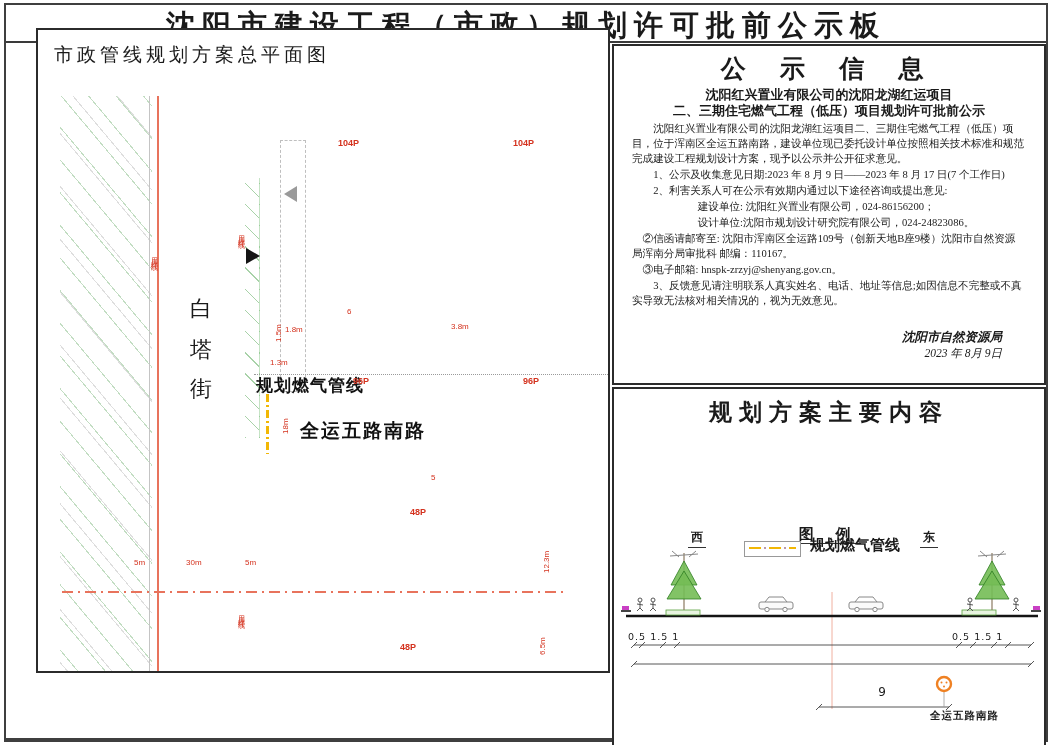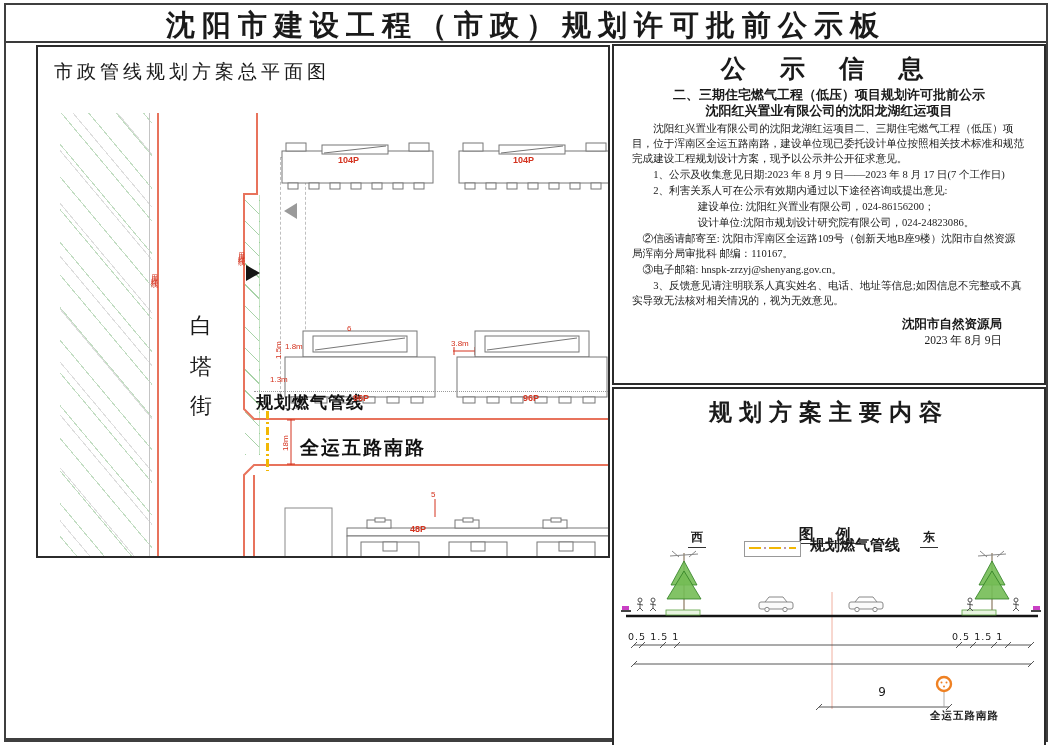--- a/index.html
+++ b/index.html
@@ -6,22 +6,22 @@
   .page{position:relative;width:1052px;height:745px;background:#fff;overflow:hidden;
         font-family:"Liberation Serif",serif;color:#1a1a1a;}
   .abs{position:absolute;}
   .frame{position:absolute;left:4px;top:3px;right:4px;bottom:3px;
          border:2px solid #3f3f3f;border-bottom-width:4px;}
   .page-title{position:absolute;left:0;right:0;top:6px;text-align:center;
               font-size:29px;font-weight:600;letter-spacing:7px;}
   .title-rule{position:absolute;left:6px;right:6px;top:41px;height:2px;background:#3a3a3a;}
 
   
-  .map-panel{position:absolute;left:36px;top:45px;width:574px;height:513px;
-             border:2px solid #2b2b2b;box-sizing:border-box;background:#fff;overflow:hidden;}
+  .map-panel{position:absolute;left:36px;top:28px;width:574px;height:645px;
+             border:2px solid #2b2b2b;box-sizing:border-box;background:#fff;overflow:hidden;text-align:right;}
   .map-title{position:absolute;left:16px;top:12px;font-size:19px;letter-spacing:4px;font-weight:500;}
   .hatch{position:absolute;left:22px;top:66px;width:92px;height:620px;
          background:
            repeating-linear-gradient(50deg, rgba(120,180,120,.45) 0 1px, transparent 1px 21px),
            repeating-linear-gradient(50deg, rgba(160,160,160,.35) 0 1px, transparent 1px 34px);}
   .vline{position:absolute;width:0;}
   .gas-line-v{position:absolute;left:228px;top:364px;width:3px;height:60px;
       background:repeating-linear-gradient(180deg,#f2b705 0 8px,transparent 8px 11px,#f2b705 11px 13px,transparent 13px 16px);}
   .red-dash-h{position:absolute;left:24px;top:561px;width:505px;height:2px;
       background:repeating-linear-gradient(90deg,#e8735c 0 11px,transparent 11px 16px,#e8735c 16px 18px,transparent 18px 23px);}
@@ -44,21 +44,21 @@
   .rot{transform:rotate(-90deg);transform-origin:left top;}
 
   
   .notice-panel{position:absolute;left:612px;top:44px;width:434px;height:341px;
                 border:2px solid #2b2b2b;box-sizing:border-box;background:#fff;overflow:hidden;
                 padding:4px 14px 0 14px;}
   .notice-title{text-align:center;font-size:25px;font-weight:600;letter-spacing:14px;margin:2px 0 2px 0;}
   .notice-sub{text-align:center;font-size:13px;font-weight:bold;line-height:1.25;}
   .notice-body p{margin:1px 4px;font-size:10.6px;line-height:1.42;}
   .ind2{text-indent:2em;} .ind1{text-indent:1em;} .ind65{text-indent:6.2em;}
-  .sig{ text-align:right;padding-right:28px;margin-top:8px;}
+  .sig{ text-align:right;padding-right:28px;margin-top:21px;font-style:italic;}
   .sig .l1{font-size:12.5px;font-weight:600;}
   .sig .l2{font-size:11.5px;}
 
   
   .plan-panel{position:absolute;left:612px;top:387px;width:434px;height:404px;
               border:2px solid #2b2b2b;box-sizing:border-box;background:#fff;overflow:hidden;}
   .plan-title{position:absolute;left:0;right:0;top:8px;text-align:center;
               font-size:23px;font-weight:600;letter-spacing:7px;}
   .plan-box{position:absolute;left:16px;top:44px;width:398px;height:86px;border:1.5px solid #2b2b2b;}
   .plan-intro{position:absolute;left:0;right:0;top:5px;text-align:center;font-size:10px;letter-spacing:.5px;}
@@ -230,22 +230,22 @@
     <div class="dim rot" style="left:504px;top:543px;">12.3m</div>
     <div class="dim rot" style="left:500px;top:625px;">6.5m</div>
 
     <div class="redline-note" style="left:110px;top:222px;">用地红线</div>
     <div class="redline-note" style="left:197px;top:200px;">用地红线</div>
     <div class="redline-note" style="left:197px;top:580px;">用地红线</div>
   </div>
 
   <div class="notice-panel">
     <div class="notice-title">公 示 信 息</div>
+    <div class="notice-sub">沈阳红兴置业有限公司的沈阳龙湖红运项目</div>
     <div class="notice-sub">二、三期住宅燃气工程（低压）项目规划许可批前公示</div>
-    <div class="notice-sub">沈阳红兴置业有限公司的沈阳龙湖红运项目</div>
     <div class="notice-body">
       <p class="ind2">沈阳红兴置业有限公司的沈阳龙湖红运项目二、三期住宅燃气工程（低压）项目，位于浑南区全运五路南路，建设单位现已委托设计单位按照相关技术标准和规范完成建设工程规划设计方案，现予以公示并公开征求意见。</p>
       <p class="ind2">1、公示及收集意见日期:2023 年 8 月 9 日——2023 年 8 月 17 日(7 个工作日)</p>
       <p class="ind2">2、利害关系人可在公示有效期内通过以下途径咨询或提出意见:</p>
       <p class="ind65">建设单位: 沈阳红兴置业有限公司，024-86156200；</p>
       <p class="ind65">设计单位:沈阳市规划设计研究院有限公司，024-24823086。</p>
       <p class="ind1">②信函请邮寄至: 沈阳市浑南区全运路109号（创新天地B座9楼）沈阳市自然资源局浑南分局审批科  邮编：110167。</p>
       <p class="ind1">③电子邮箱: hnspk-zrzyj@shenyang.gov.cn。</p>
       <p class="ind2">3、反馈意见请注明联系人真实姓名、电话、地址等信息;如因信息不完整或不真实导致无法核对相关情况的，视为无效意见。</p>
     </div>

